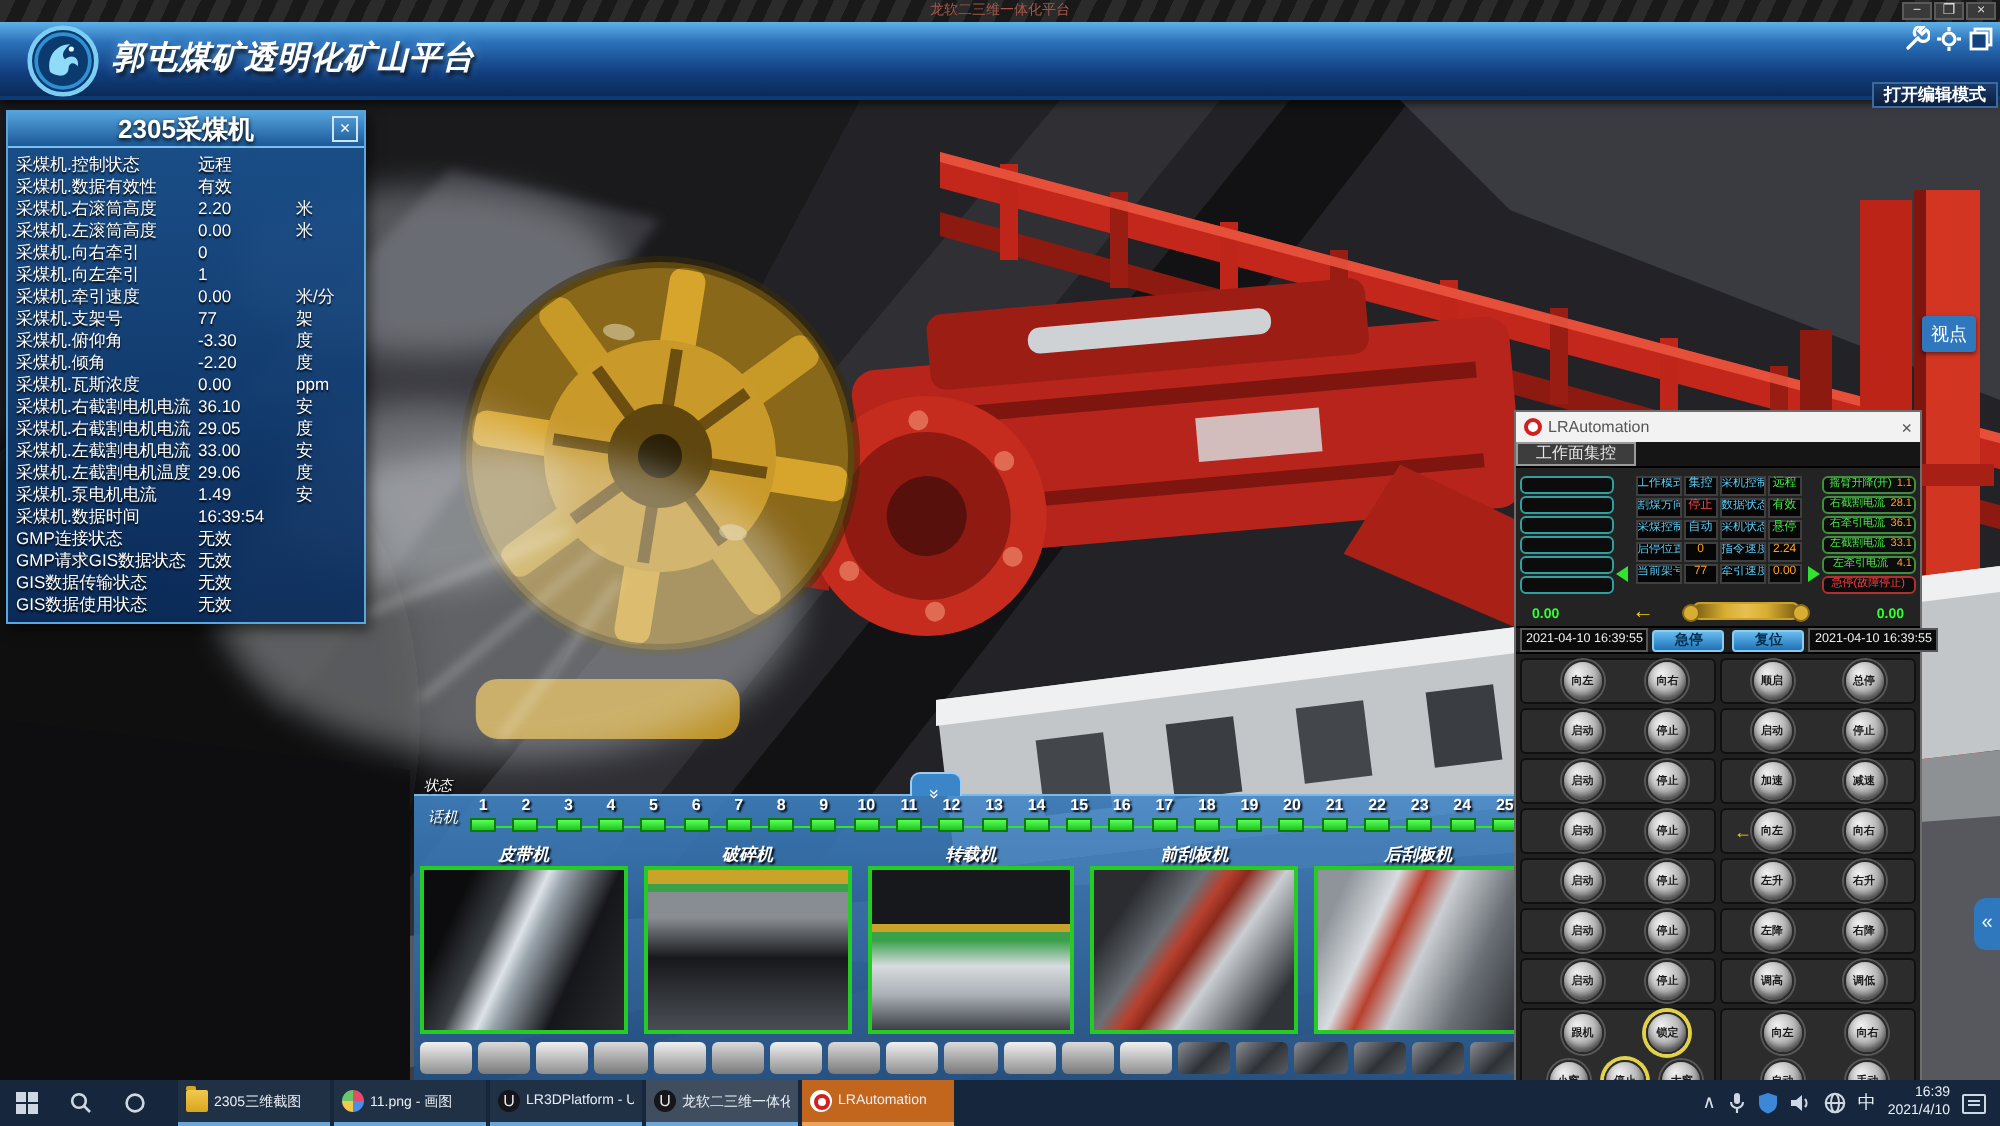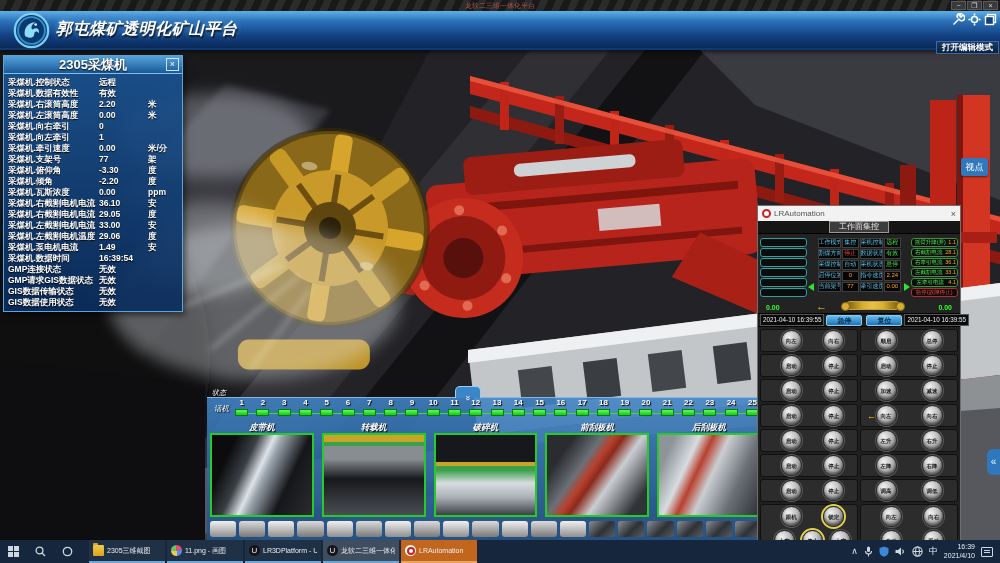--- a/index.html
+++ b/index.html
@@ -33,38 +33,38 @@
   .scene{position:absolute;top:50px;left:0;width:1000px;height:490px;z-index:1;cursor:grab}
 
   
   .lpanel{position:absolute;left:3px;top:55px;width:180px;z-index:30;
     background:linear-gradient(180deg,rgba(27,84,146,.93),rgba(10,44,92,.93));
     border:1px solid #5aa7e0;box-shadow:2px 3px 6px rgba(0,0,0,.55)}
   .lp-head{height:18px;background:linear-gradient(180deg,#55a4dc,#1b5898);display:flex;align-items:center;justify-content:center;position:relative;border-bottom:1px solid #7cc0ee}
   .lp-title{font-size:13px;font-weight:bold;color:#fff;text-shadow:0 1px 2px #000}
   .lp-close{position:absolute;right:3px;top:2px;width:13px;height:13px;border:1px solid #cfe4f8;color:#fff;font-size:9px;line-height:11px;text-align:center;cursor:pointer}
   .lp-rows{padding:3px 0 3px}
-  .lp-row{display:flex;height:11px;line-height:11px;font-size:8.5px;font-weight:bold;color:#fff;text-shadow:0 1px 1px #000;white-space:nowrap}
+  .lp-row{display:flex;height:11px;line-height:11px;font-size:8.5px;font-weight:normal;color:#fff;text-shadow:0 1px 1px #000;white-space:nowrap}
   .lp-l{padding-left:4px;width:95px;overflow:hidden}
   .lp-v{width:49px}
   .lp-u{flex:1}
 
   
   .vp-tag{position:absolute;left:961px;top:158px;width:27px;height:18px;background:#2f78bd;color:#fff;font-size:9px;
     text-align:center;line-height:18px;border-radius:2px;z-index:20;cursor:pointer;box-shadow:0 1px 2px rgba(0,0,0,.5)}
   .collapse-tab{position:absolute;right:0;top:449px;width:13px;height:26px;background:#2f78bd;border-radius:6px 0 0 6px;
     color:#e8f6ff;font-size:10px;line-height:25px;text-align:center;z-index:20;cursor:pointer}
 
   
   .lra{position:absolute;left:757px;top:205px;width:204px;height:335px;background:#262626;border:1px solid #6e6e6e;z-index:30;display:flex;flex-direction:column}
   .lra-titlebar{height:15px;background:#f2f2f2;display:flex;align-items:center;padding:0 4px;gap:3px;flex:none}
   .lra-logo{width:9px;height:9px;border-radius:50%;border:2.5px solid #d02020;background:#fff}
   .lra-title{font-size:8px;color:#555;flex:1}
   .lra-close{font-size:9px;color:#555;cursor:pointer}
-  .lra-tabrow{height:13px;background:#151515;display:flex;align-items:center;justify-content:center;flex:none;border-bottom:1px solid #000}
+  .lra-tabrow{height:13px;background:#151515;display:flex;align-items:center;flex:none;border-bottom:1px solid #000}
   .lra-tab{font-size:8px;color:#e8e8e8;background:#3d3d3d;border:1px solid #9a9a9a;padding:0 9px;line-height:10px;white-space:nowrap}
   .board{height:80px;flex:none;display:flex;padding:2px 2px 15px;gap:1px;background:#232323;border-bottom:1px solid #000;position:relative}
   .col-cyan{width:48px;display:flex;flex-direction:column;gap:1px;padding-top:2px}
   .cyan-btn{height:9px;line-height:7.5px;font-size:6px;color:#38e2e2;background:#0c0c0c;border:1px solid #2f9f9f;border-radius:3px;text-align:center;overflow:hidden;white-space:nowrap;cursor:pointer}
   .scale-col{width:9px;display:flex;flex-direction:column;align-items:center;padding-top:1px}
   .scale-num{font-size:6px;line-height:8.6px;color:#8fe88f;font-weight:bold}
   .center-tbl{flex:1;display:flex;gap:1px;padding-top:2px}
   .st-col{flex:1;display:flex;flex-direction:column;gap:1px}
   .st-row{display:flex;gap:1px;height:10px}
   .st-l{flex:1.5;background:#060606;border:1px solid #3f3f3f;color:#5bc8f0;font-size:6px;line-height:7.5px;text-align:center;overflow:hidden;white-space:nowrap}
@@ -792,25 +792,25 @@
         <span class="chan-num">25</span>
         <span class="chan-box"></span>
       </div>
     </div>
   <div class="cams">
       <div class="cam">
         <div class="cam-label">皮带机</div>
         <div class="cam-thumb"></div>
       </div>
       <div class="cam">
+        <div class="cam-label">破碎机</div>
+        <div class="cam-thumb"></div>
+      </div>
+      <div class="cam">
         <div class="cam-label">转载机</div>
-        <div class="cam-thumb"></div>
-      </div>
-      <div class="cam">
-        <div class="cam-label">破碎机</div>
         <div class="cam-thumb"></div>
       </div>
       <div class="cam">
         <div class="cam-label">前刮板机</div>
         <div class="cam-thumb"></div>
       </div>
       <div class="cam">
         <div class="cam-label">后刮板机</div>
         <div class="cam-thumb"></div>
       </div>

